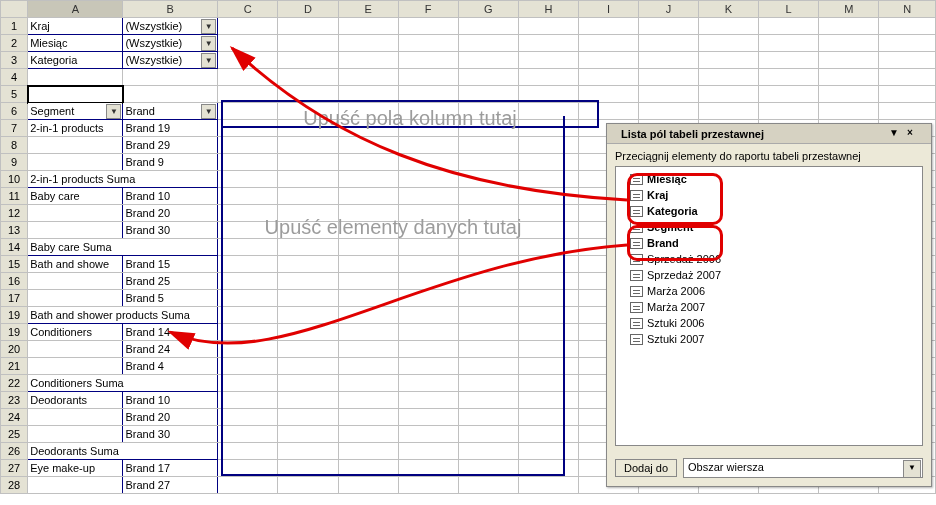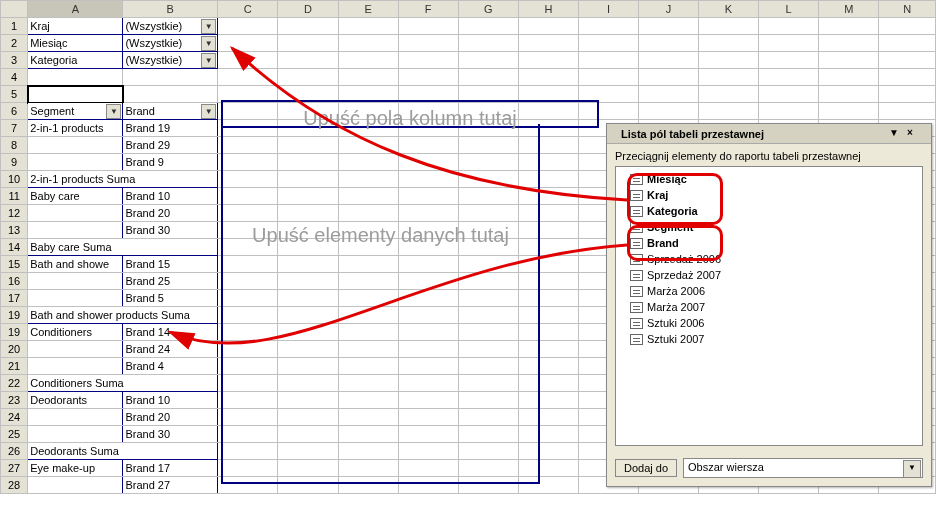--- a/index.html
+++ b/index.html
@@ -85,22 +85,22 @@
     border: 2px solid #000080;
     color: #9c9c9c;
     font-size: 20px;
     text-align: center;
     line-height: 32px;
     background: transparent;
     pointer-events: none;
   }
   .drop-data {
     position: absolute;
-    left: 221px; top: 124px;
-    width: 319px; height: 360px;
+    left: 221px; top: 116px;
+    width: 344px; height: 360px;
     border: 2px solid #000080;
     border-top: none;
     color: #9c9c9c;
     font-size: 20px;
     text-align: center;
     padding-top: 100px;
     background: transparent;
     pointer-events: none;
   }
 

